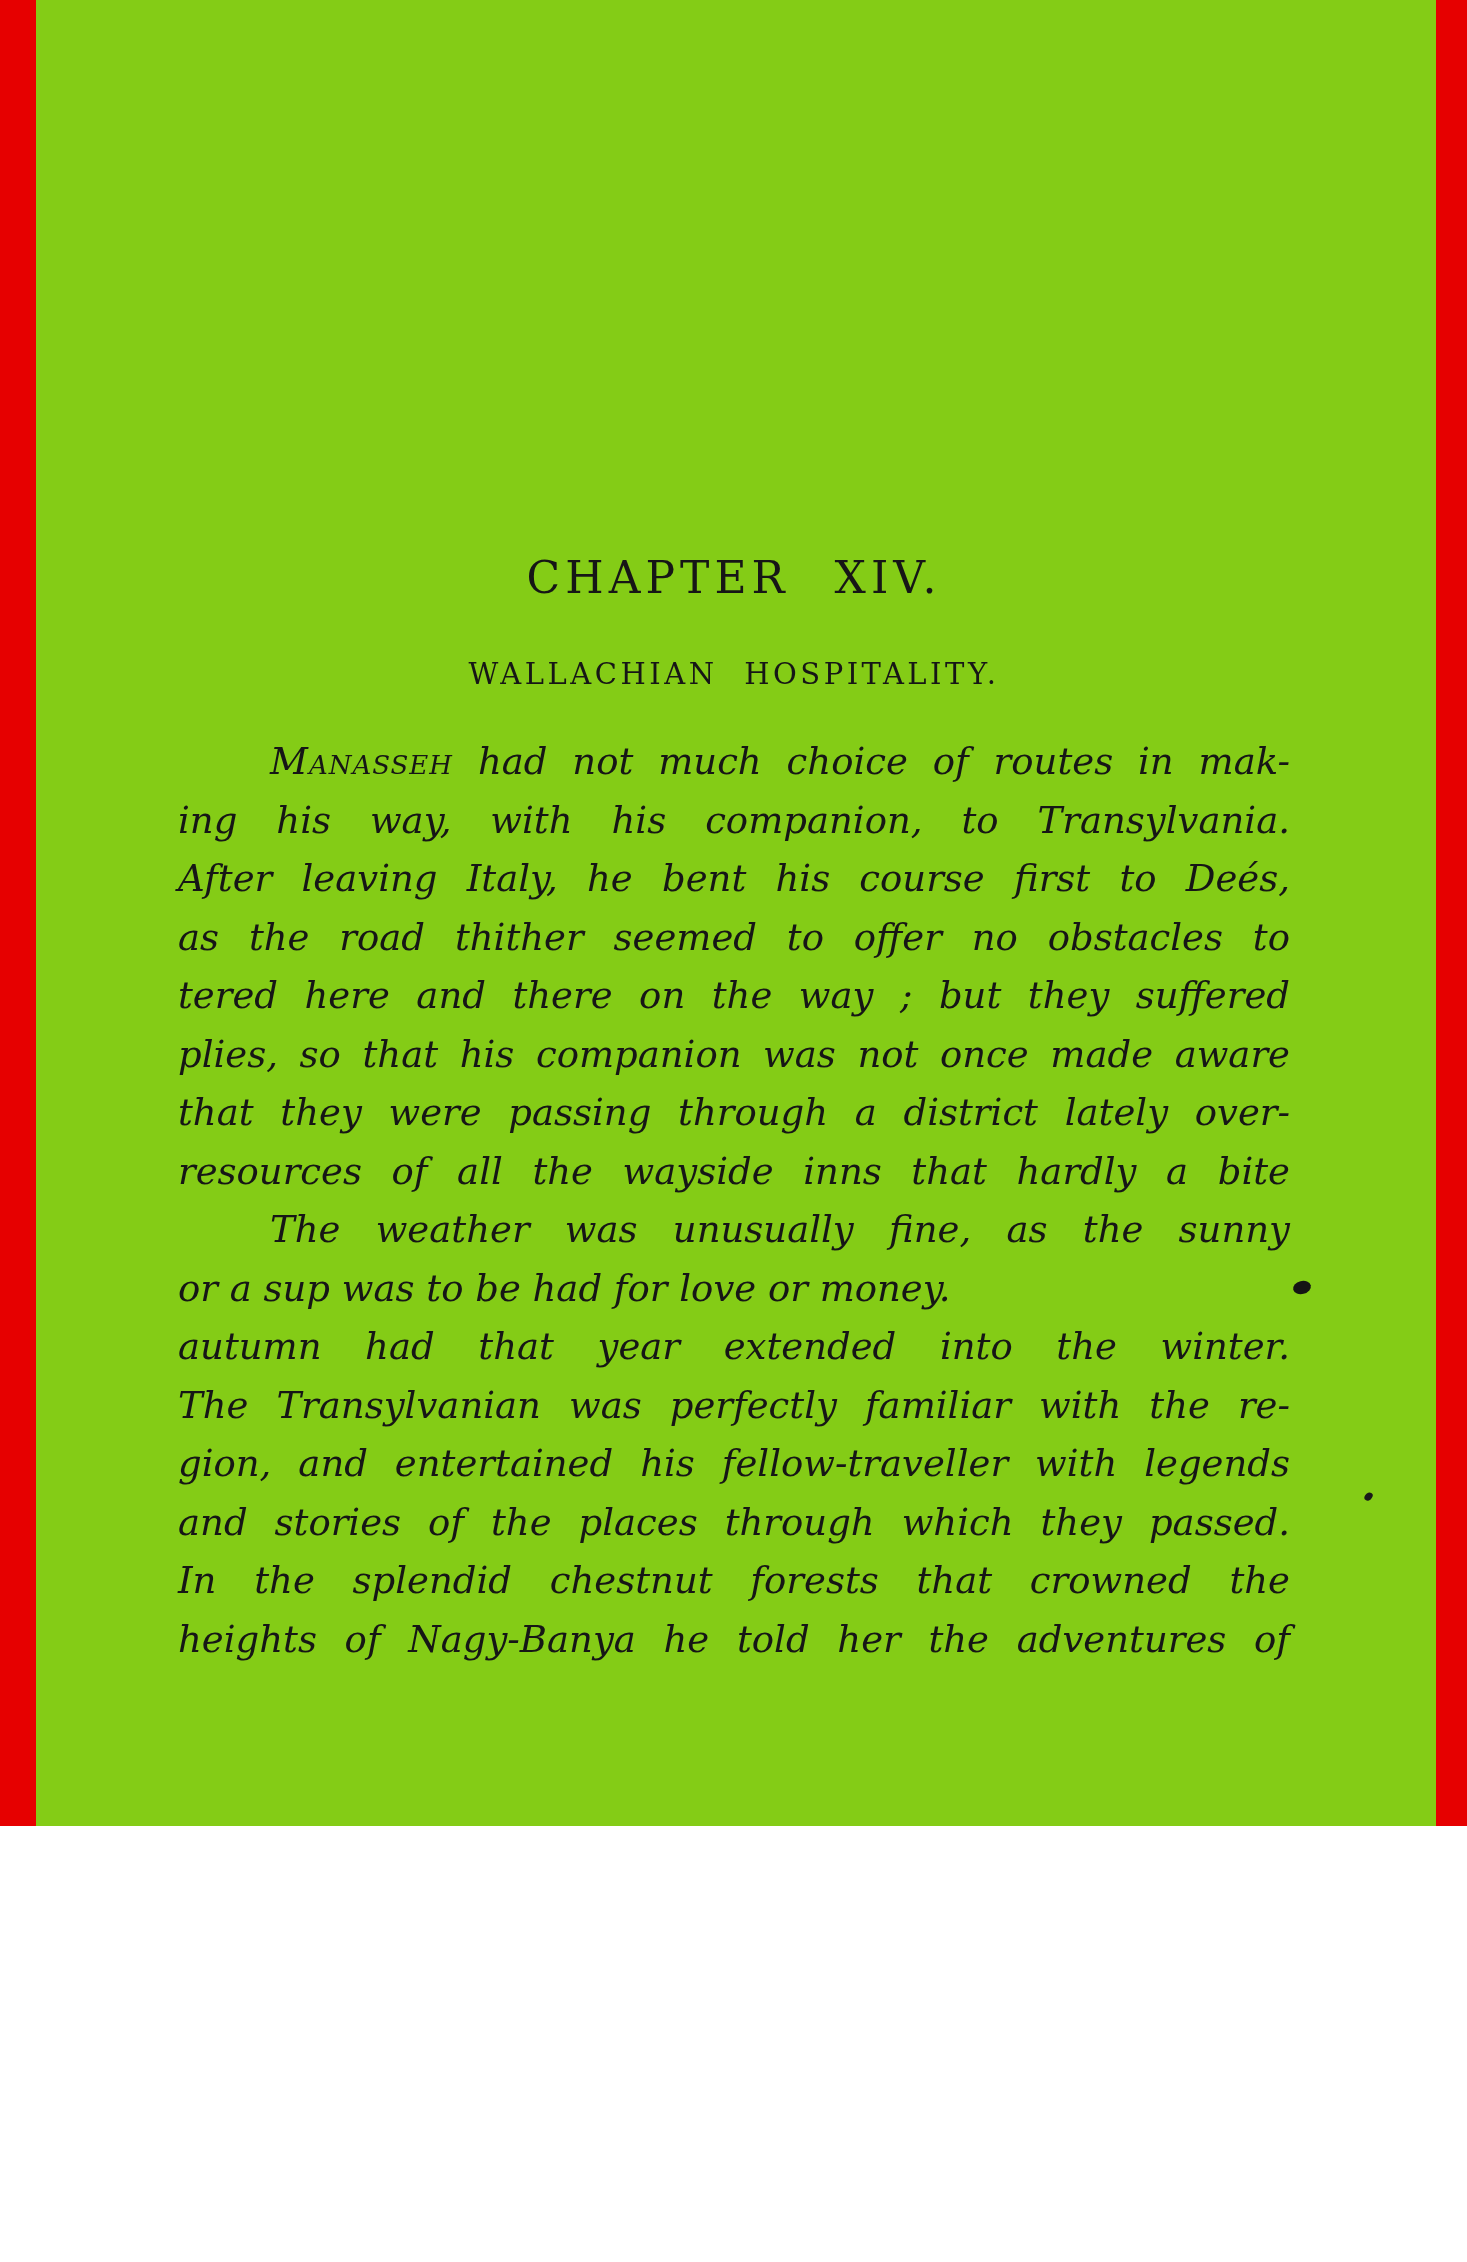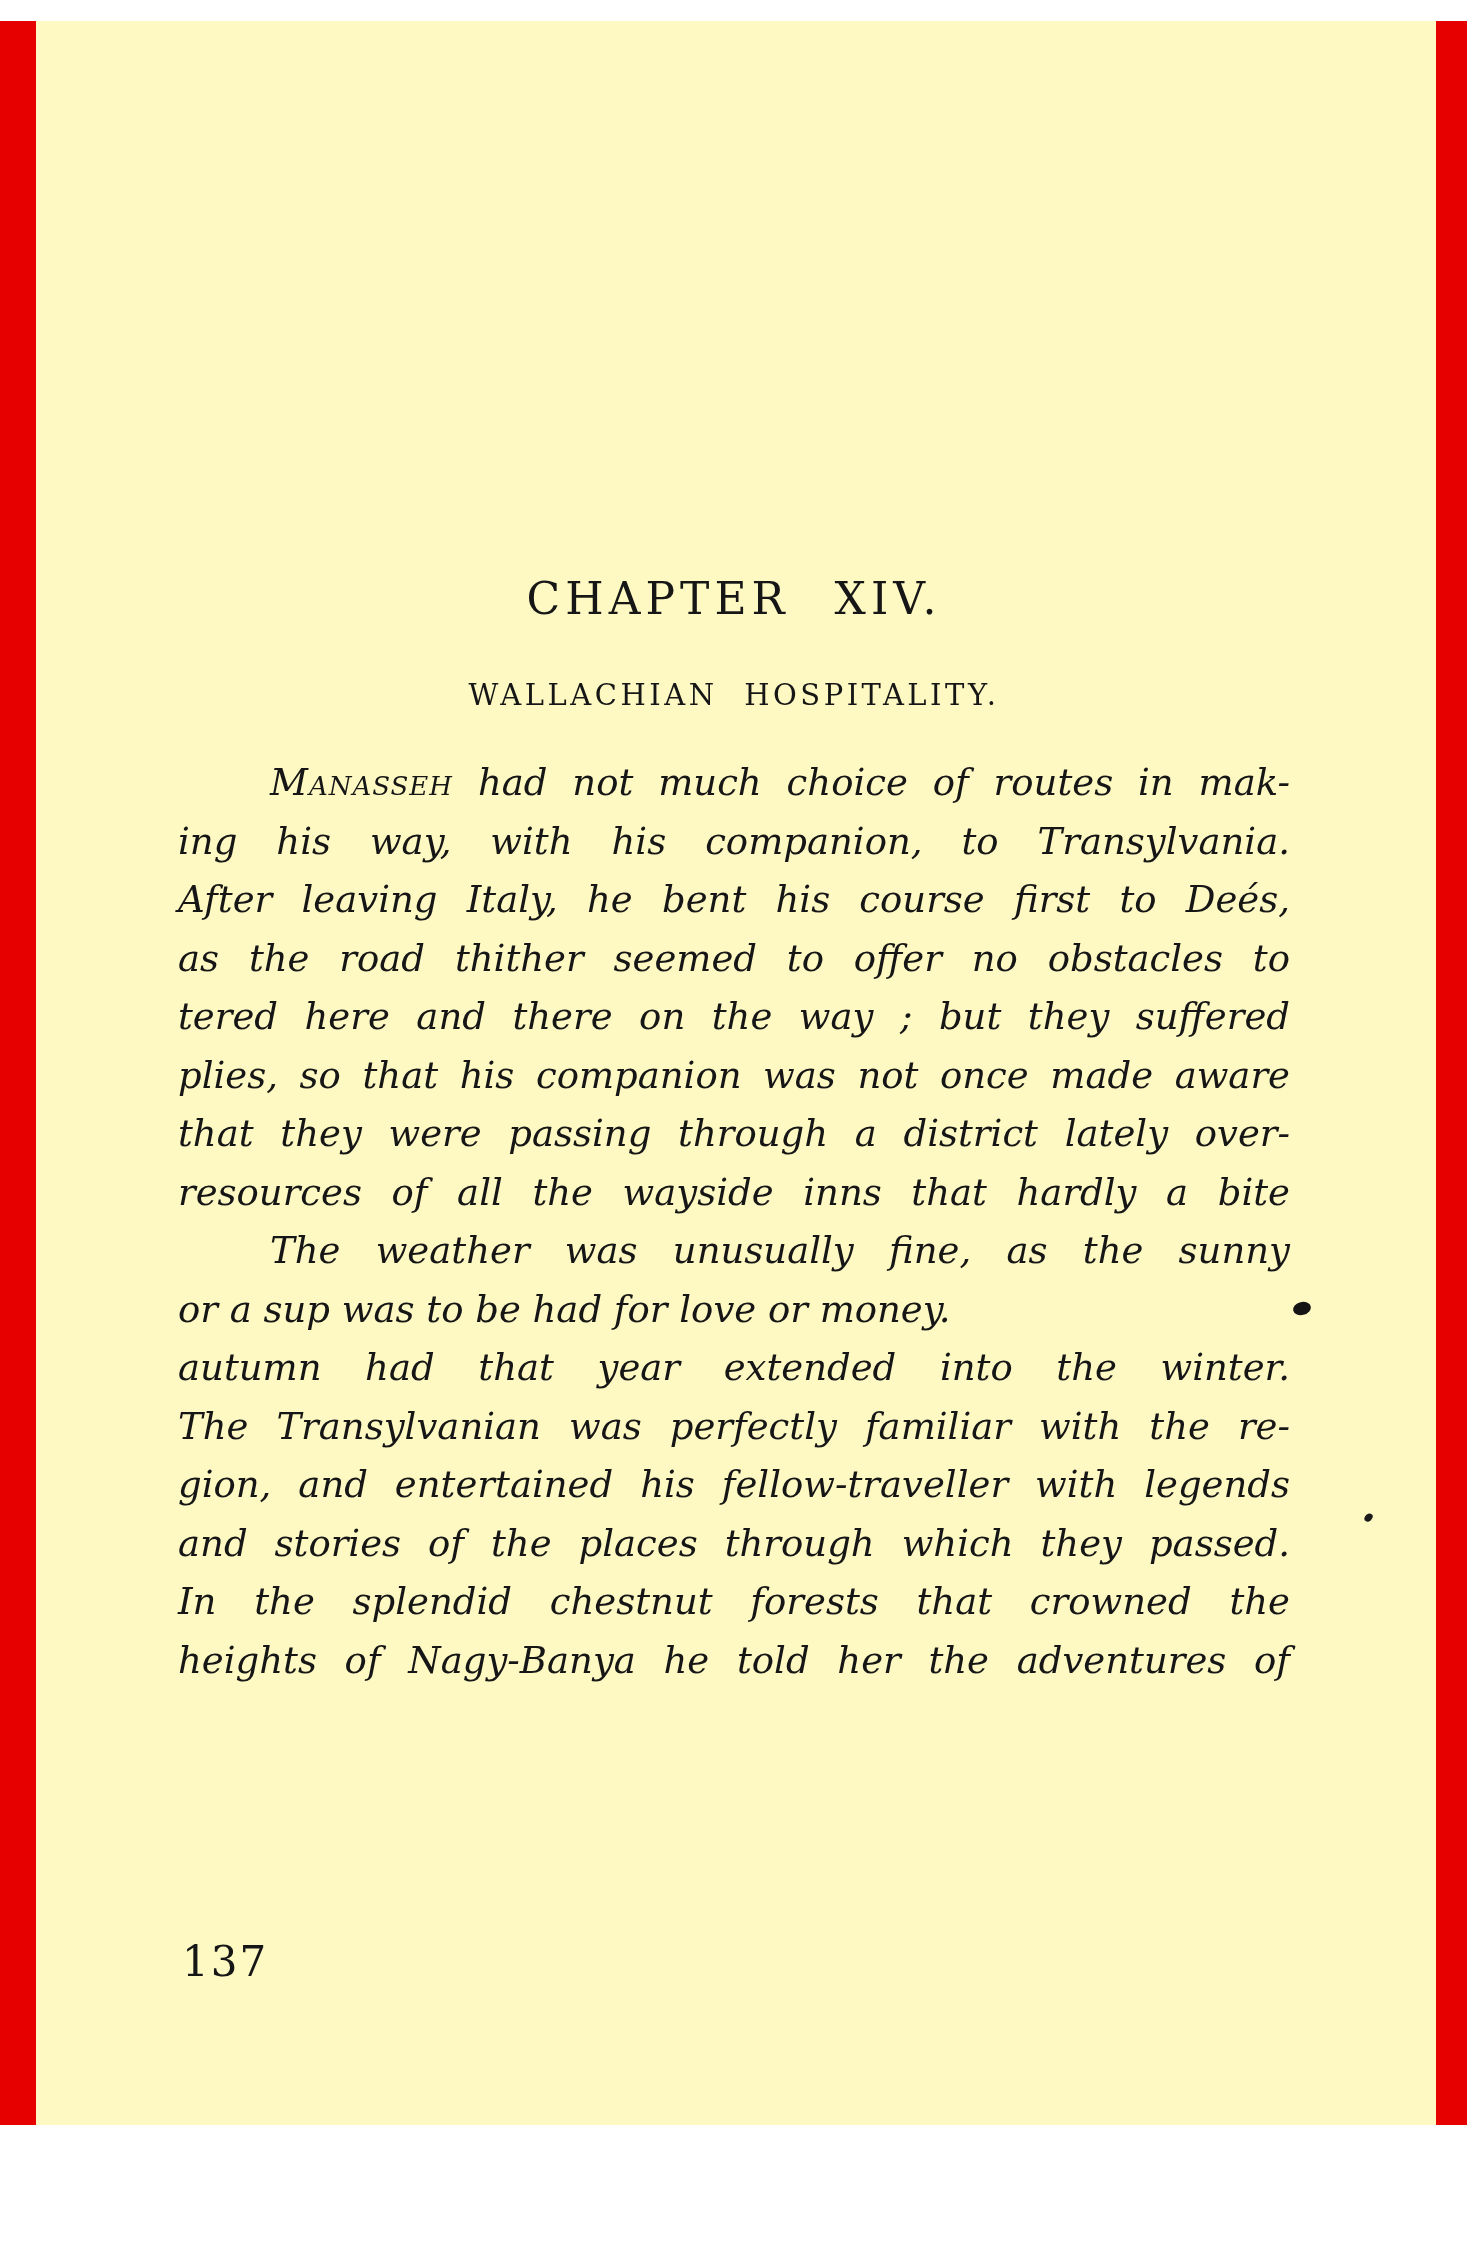--- a/index.html
+++ b/index.html
@@ -1,24 +1,23 @@
 <!DOCTYPE html>
 <html><head>
 <meta charset="utf-8">
 <style>
   html, body { margin: 0; padding: 0; background: #ffffff; }
   .page {
     position: relative;
     width: 1467px;
-    height: 2104px;
-    background: #fef9c3;
+    height: 1826px;
+    background: #84cc16;
     overflow: hidden;
     font-family: "DejaVu Serif", serif;
     color: #161616;
-    margin-top: 21px;
   }
   
   .edge-bar { position: absolute; top: 0; height: 2262px; background: #e60000; }
   .edge-bar.left  { left: 0;  width: 36px; }
   .edge-bar.right { right: 0; width: 31px; }
 
   .chapter-heading {
     position: absolute;
     left: 178px; width: 1112px; top: 552px;
     text-align: center;

